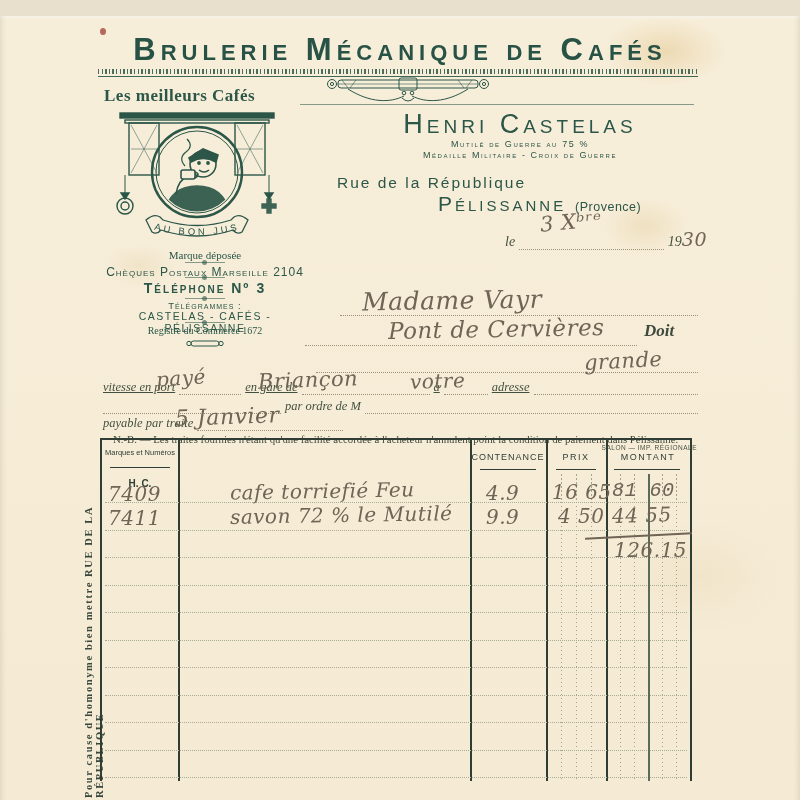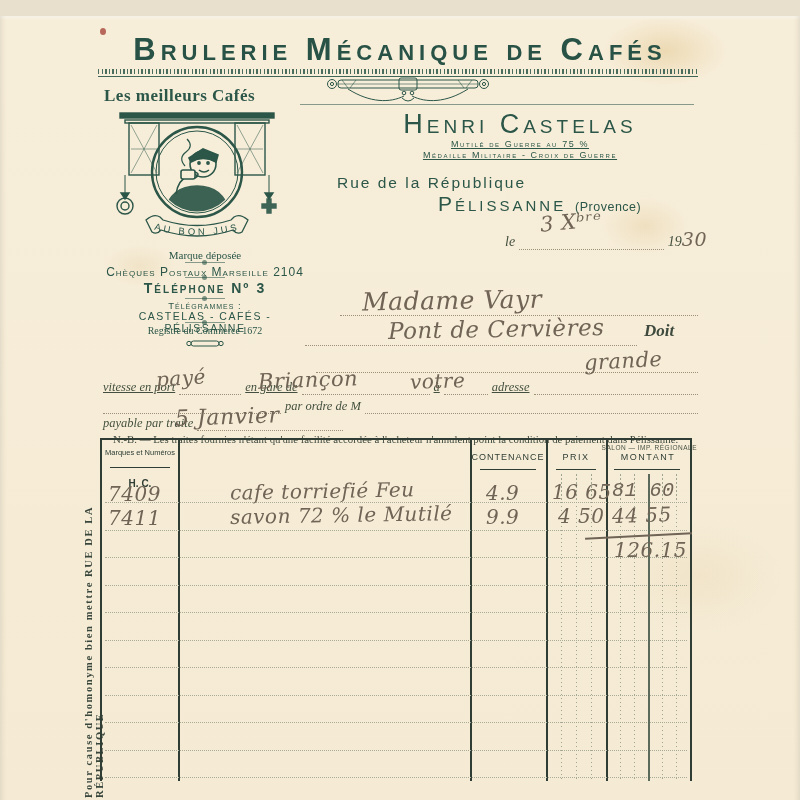--- a/index.html
+++ b/index.html
@@ -40,21 +40,21 @@
   .registre{ top:309px; font-size:10px;}
   .orn{ left:185px; width:40px; height:3px;}
   .orn::before{content:""; position:absolute; left:0; top:1px; width:40px; border-top:1px solid rgba(43,86,72,.55);}
   .orn::after{content:""; position:absolute; left:17px; top:-1px; width:5px; height:5px; border-radius:50%; background:rgba(43,86,72,.6);}
   
   .owner{ top:93px; left:330px; width:380px; text-align:center;
     font-family:"Liberation Sans",sans-serif; font-variant:small-caps;
     font-size:27px; letter-spacing:4px; color:#2b5648;}
   .owner-sub{ left:330px; width:380px; text-align:center;
     font-family:"Liberation Sans",sans-serif; font-variant:small-caps;
-    font-size:9px; letter-spacing:1.6px; color:#2b5648;text-decoration:underline;}
+    font-size:9px; letter-spacing:1.6px; color:#2b5648;}
   .street{ top:158px; left:337px; font-family:"Liberation Sans",sans-serif;
     font-size:15.5px; letter-spacing:2px; color:#2b5648;}
   .city{ top:176px; left:438px; font-family:"Liberation Sans",sans-serif;
     font-variant:small-caps; font-size:21px; letter-spacing:3px; color:#2b5648;}
   .city small{ font-size:12.5px; letter-spacing:.5px; font-variant:normal;}
   
   .printed{ font-style:italic; color:#44503f;}
   .lead{ display:inline-block; border-bottom:1px dotted #9b9179; height:.95em;}
   .dateline{ top:212px; left:505px; width:202px; display:flex; align-items:flex-end; font-size:14px;}
   .dateline .lead{flex:1; margin:0 4px;}

